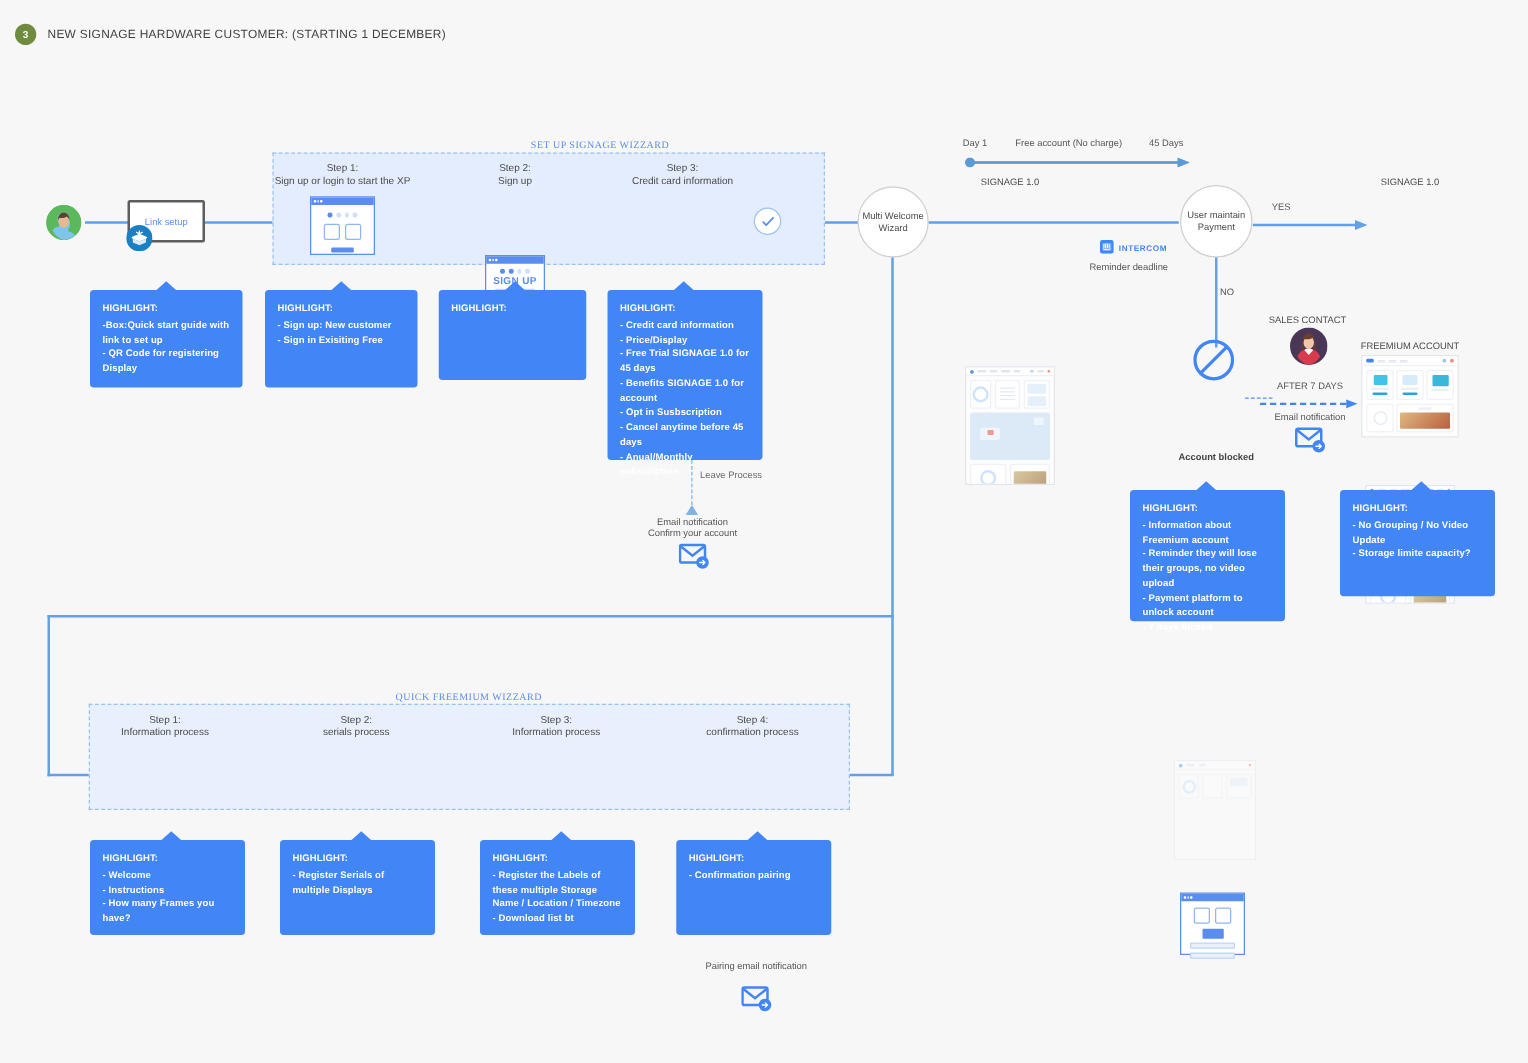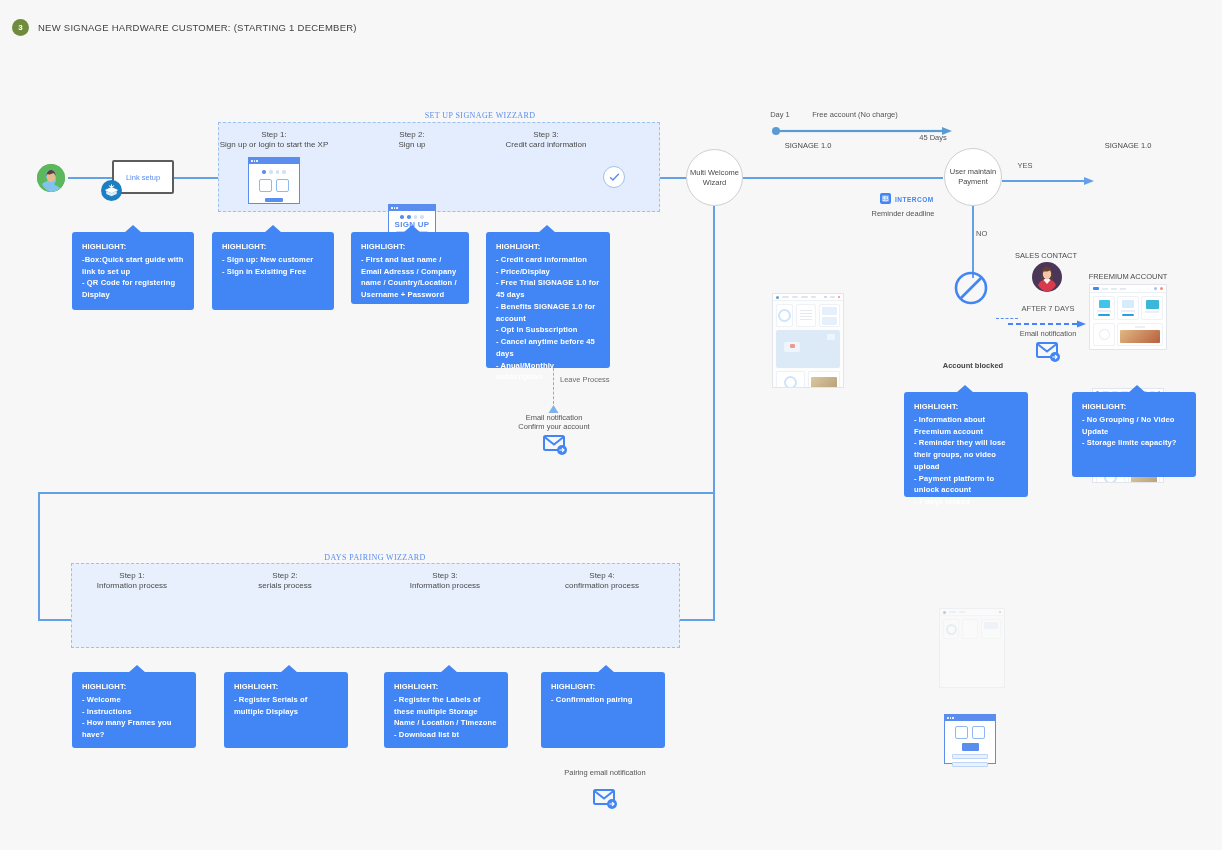--- a/index.html
+++ b/index.html
@@ -97,21 +97,21 @@
 
   <div class="abs" style="left:37px; top:164px; width:28px; height:28px; border-radius:50%; background:#56b14f; overflow:hidden;">
     <svg width="28" height="28" viewBox="0 0 28 28">
       <circle cx="14" cy="14" r="14" fill="#5cb85c"></circle>
       <path d="M14 6c-3.2 0-5 2.2-5 5.2 0 2 .8 3.6 1.6 4.4l-.3 1.3c-2.6.8-4.6 2-5.3 3.3A14 14 0 0014 28a14 14 0 009-3.8c-.7-1.3-2.7-2.5-5.3-3.3l-.3-1.3c.8-.8 1.6-2.4 1.6-4.4C19 8.2 17.2 6 14 6z" fill="#7fc4ea"></path>
       <ellipse cx="14" cy="13.2" rx="4.2" ry="5" fill="#e7b98e"></ellipse>
       <path d="M9.4 12.4c-.2-4 2-6.4 4.6-6.4s4.8 2.4 4.6 6.4c-.5-2-1.6-3-2.4-3.3-1.4 1.4-4.6 1.6-5.6 1-.6.5-1 1.3-1.2 2.3z" fill="#5d4037"></path>
     </svg>
   </div>
 
-  <div class="abs" style="left:112px; top:160px; width:62px; height:34px; background:#fff; border:2px solid #5d5d5d; border-radius:2px; display:flex; align-items:center; justify-content:center;">
+  <div class="abs" style="left:102px; top:160px; width:62px; height:34px; background:#fff; border:2px solid #5d5d5d; border-radius:2px; display:flex; align-items:center; justify-content:center;">
     <span style="font-size:7.5px; color:#5b8dee;">Link setup</span>
   </div>
   <div class="abs" style="left:101px; top:180px; width:21px; height:21px;">
     <svg width="21" height="21" viewBox="0 0 24 24">
       <circle cx="12" cy="12" r="12" fill="#1b7fc4"></circle>
       <path d="M5 11l7-3 7 3v1l-7 3-7-3z" fill="#fff"></path>
       <path d="M6 12.5v3.5l6 2.5 6-2.5v-3.5l-6 2.6z" fill="#fff" opacity=".85"></path>
       <path d="M12 8V5M9 6.5L12 8M15 6.5L12 8" stroke="#fff" stroke-width="1.1" fill="none"></path>
     </svg>
   </div>
@@ -199,21 +199,20 @@
   <div class="abs hl" style="left:212px; top:232px; width:122px; height:78px;">
     <span class="arrow" style="left:52px;"></span>
     <span class="hd">HIGHLIGHT:</span>
     <span>- Sign up: New customer</span><br>
     <span>- Sign in Exisiting Free</span>
   </div>
 
   <div class="abs hl" style="left:351px; top:232px; width:118px; height:72px;">
     <span class="arrow" style="left:52px;"></span>
     <span class="hd">HIGHLIGHT:</span>
-    <span>- First and last name / Email Adresss / Company name / Country/Location / Username + Password</span>
   </div>
 
   <div class="abs hl" style="left:486px; top:232px; width:124px; height:136px;">
     <span class="arrow" style="left:52px;"></span>
     <span class="hd">HIGHLIGHT:</span>
     <span>- Credit card information</span><br>
     <span>- Price/Display</span><br>
     <span>- Free Trial SIGNAGE 1.0 for 45 days</span><br>
     <span>- Benefits SIGNAGE 1.0 for account</span><br>
     <span>- Opt in Susbscription</span><br>
@@ -247,21 +246,21 @@
   </div>
 
   <div class="abs hline" style="left:743px; top:177px; width:200px;"></div>
   <div class="abs vline" style="left:713px; top:206px; height:414px;"></div>
   <div class="abs hline" style="left:38px; top:619px; width:677px;"></div>
   <div class="abs vline" style="left:38px; top:492px; height:129px;"></div>
   <div class="abs hline" style="left:38px; top:492px; width:677px;"></div>
 
   <div class="abs lbl-sm" style="left:760px; top:110px; width:40px;">Day 1</div>
   <div class="abs lbl-sm" style="left:805px; top:110px; width:100px;">Free account (No charge)</div>
-  <div class="abs lbl-sm" style="left:910px; top:110px; width:46px;margin-top:23px;">45 Days</div>
+  <div class="abs lbl-sm" style="left:910px; top:110px; width:46px;">45 Days</div>
   <div class="abs" style="left:772px; top:121px; width:180px; height:8px;">
     <svg width="180" height="8" viewBox="0 0 180 8">
       <circle cx="4" cy="4" r="4" fill="#5b9bd5"></circle>
       <rect x="4" y="2.9" width="168" height="2.2" fill="#5b9bd5"></rect>
       <path d="M170 0l10 4-10 4z" fill="#5b9bd5"></path>
     </svg>
   </div>
 
   <div class="abs lbl-sm" style="left:760px; top:141px; width:96px; color:#4a4a4a;">SIGNAGE 1.0</div>
   <div class="abs appmock" style="left:772px; top:152px; width:72px; height:95px;">
@@ -500,21 +499,21 @@
     <span>- 7 days locked</span>
   </div>
 
   <div class="abs hl" style="left:1072px; top:392px; width:124px; height:85px;">
     <span class="arrow" style="left:56px;"></span>
     <span class="hd">HIGHLIGHT:</span>
     <span>- No Grouping / No Video Update</span><br>
     <span>- Storage limite capacity?</span>
   </div>
 
-  <div class="abs lbl-blue" style="left:275px; top:553px; width:200px;">DAYS PAIRING WIZZARD</div>
+  <div class="abs lbl-blue" style="left:275px; top:553px; width:200px;">QUICK FREEMIUM WIZZARD</div>
   <div class="abs wizbox plain" style="left:71px; top:563px; width:609px; height:85px;"></div>
 
   <div class="abs lbl" style="left:57px; top:571px; width:150px;">Step 1:</div>
   <div class="abs lbl" style="left:57px; top:581px; width:150px;">Information process</div>
 
   <div class="abs lbl" style="left:210px; top:571px; width:150px;">Step 2:</div>
   <div class="abs lbl" style="left:210px; top:581px; width:150px;">serials process</div>
 
   <div class="abs lbl" style="left:370px; top:571px; width:150px;">Step 3:</div>
   <div class="abs lbl" style="left:370px; top:581px; width:150px;">Information process</div>

